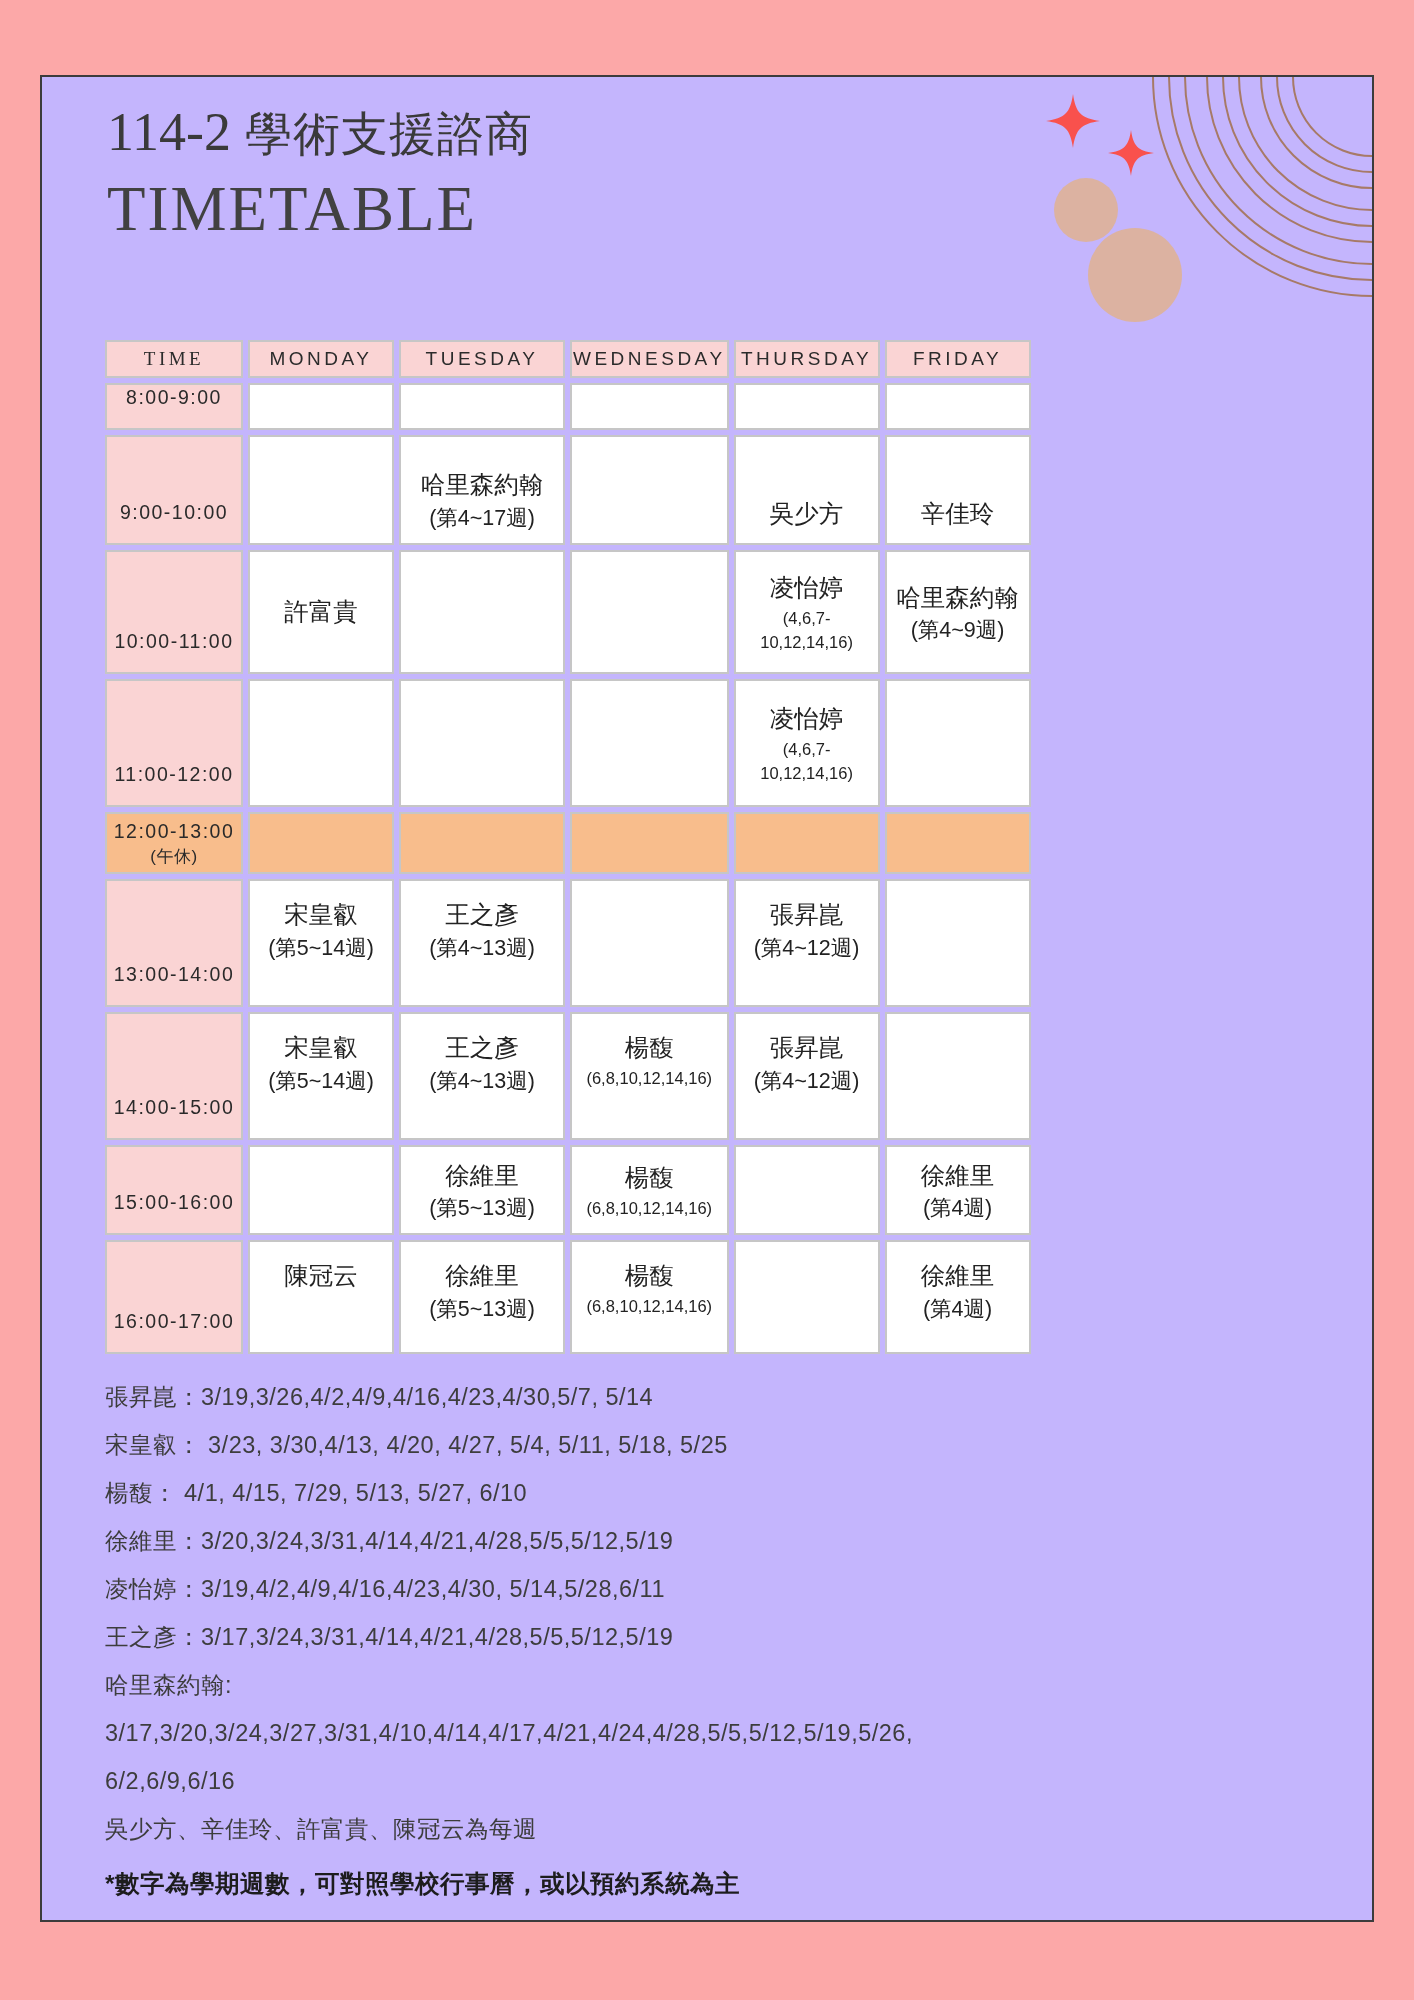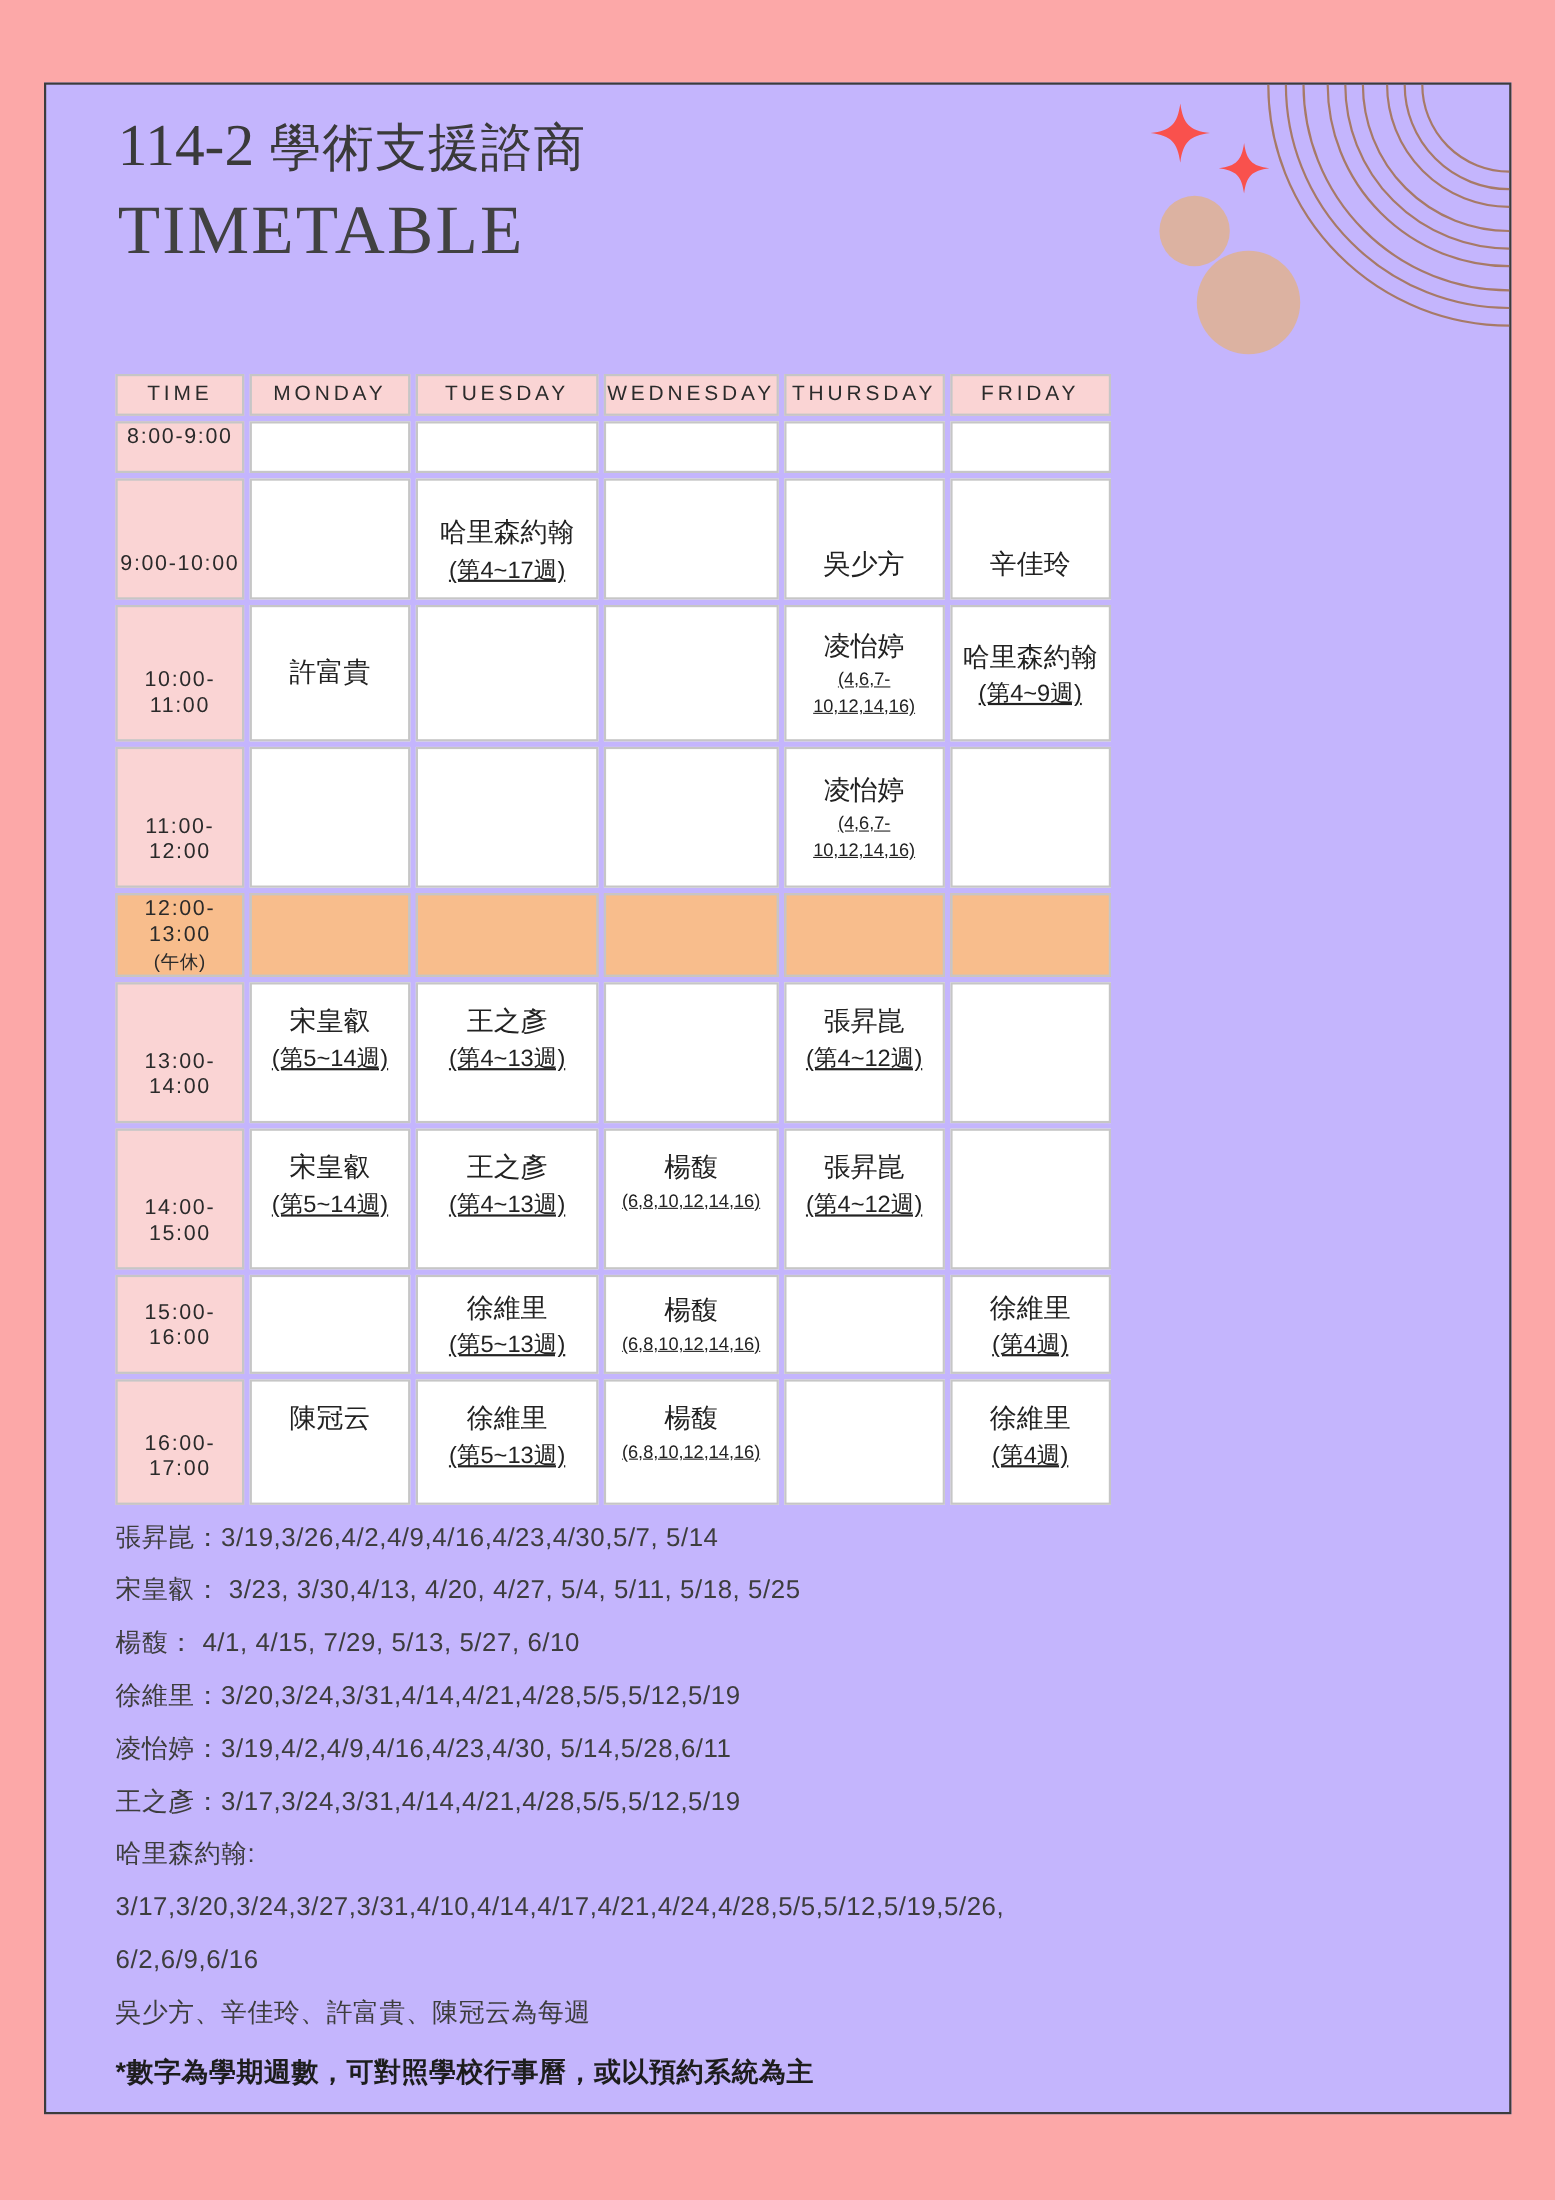--- a/index.html
+++ b/index.html
@@ -24,21 +24,21 @@
                 letter-spacing:3.5px;text-align:center;}
   td.time-cell{background:var(--cell-pink,#FAD4D4);vertical-align:bottom;text-align:center;
                font-size:19.5px;color:#2A2A2A;letter-spacing:1.5px;padding-bottom:19px;}
   td.time-cell.lunch{background:var(--lunch-orange,#F8BD8C);vertical-align:middle;padding-bottom:0;}
   td.day-cell{text-align:center;color:#222;}
   td.day-cell.lunch{background:var(--lunch-orange,#F8BD8C);}
   td.v-bottom{vertical-align:bottom;padding-bottom:10px;}
   td.v-middle{vertical-align:middle;}
   td.v-top{vertical-align:top;padding-top:15px;margin-left:28px;}
   .cell-name{font-size:24.5px;line-height:1.55;}
-  .cell-sub{font-size:21.5px;line-height:1.35;text-decoration:underline;}
+  .cell-sub{font-size:21.5px;line-height:1.35;}
   .cell-sub.sub-num{font-size:16.5px;line-height:1.45;letter-spacing:0;}
   .time-sub{font-size:17px;letter-spacing:0.5px;margin-top:2px;}
   
   .notes{position:absolute;left:63px;top:1296px;width:1230px;}
   .note-line{font-size:23.5px;color:#3D3D3D;line-height:48px;letter-spacing:0.5px;white-space:nowrap;}
   .disclaimer{font-size:24.5px;color:#1D1D1D;font-weight:bold;margin-top:14px;letter-spacing:0.5px;}
 </style>
 </head>
 <body>
 
@@ -71,21 +71,21 @@
         <div class="arc" style="left: 1180px; top: -150px; width: 300px; height: 300px;"></div>
         <div class="arc" style="left: 1164px; top: -166px; width: 332px; height: 332px;"></div>
         <div class="arc" style="left: 1142px; top: -188px; width: 376px; height: 376px;"></div>
         <div class="arc" style="left: 1126px; top: -204px; width: 408px; height: 408px;"></div>
         <div class="arc" style="left: 1110px; top: -220px; width: 440px; height: 440px;"></div>
       </div>
 
     <table class="timetable">
       <thead>
           <tr id="head-row">
-            <th style="width: 117px; height: 38px;">TIME</th>
+            <th style="width: 138px; height: 38px; font-family: Liberation Serif, serif;">TIME</th>
             <th style="width: 146px; height: 38px;">MONDAY</th>
             <th style="width: 166px; height: 38px;">TUESDAY</th>
             <th style="width: 146px; height: 38px;">WEDNESDAY</th>
             <th style="width: 146px; height: 38px;">THURSDAY</th>
             <th style="width: 146px; height: 38px;">FRIDAY</th>
           </tr>
         </thead>
       <tbody id="table-body">
           <tr>
             <td class="time-cell" style="height: 34px;">

